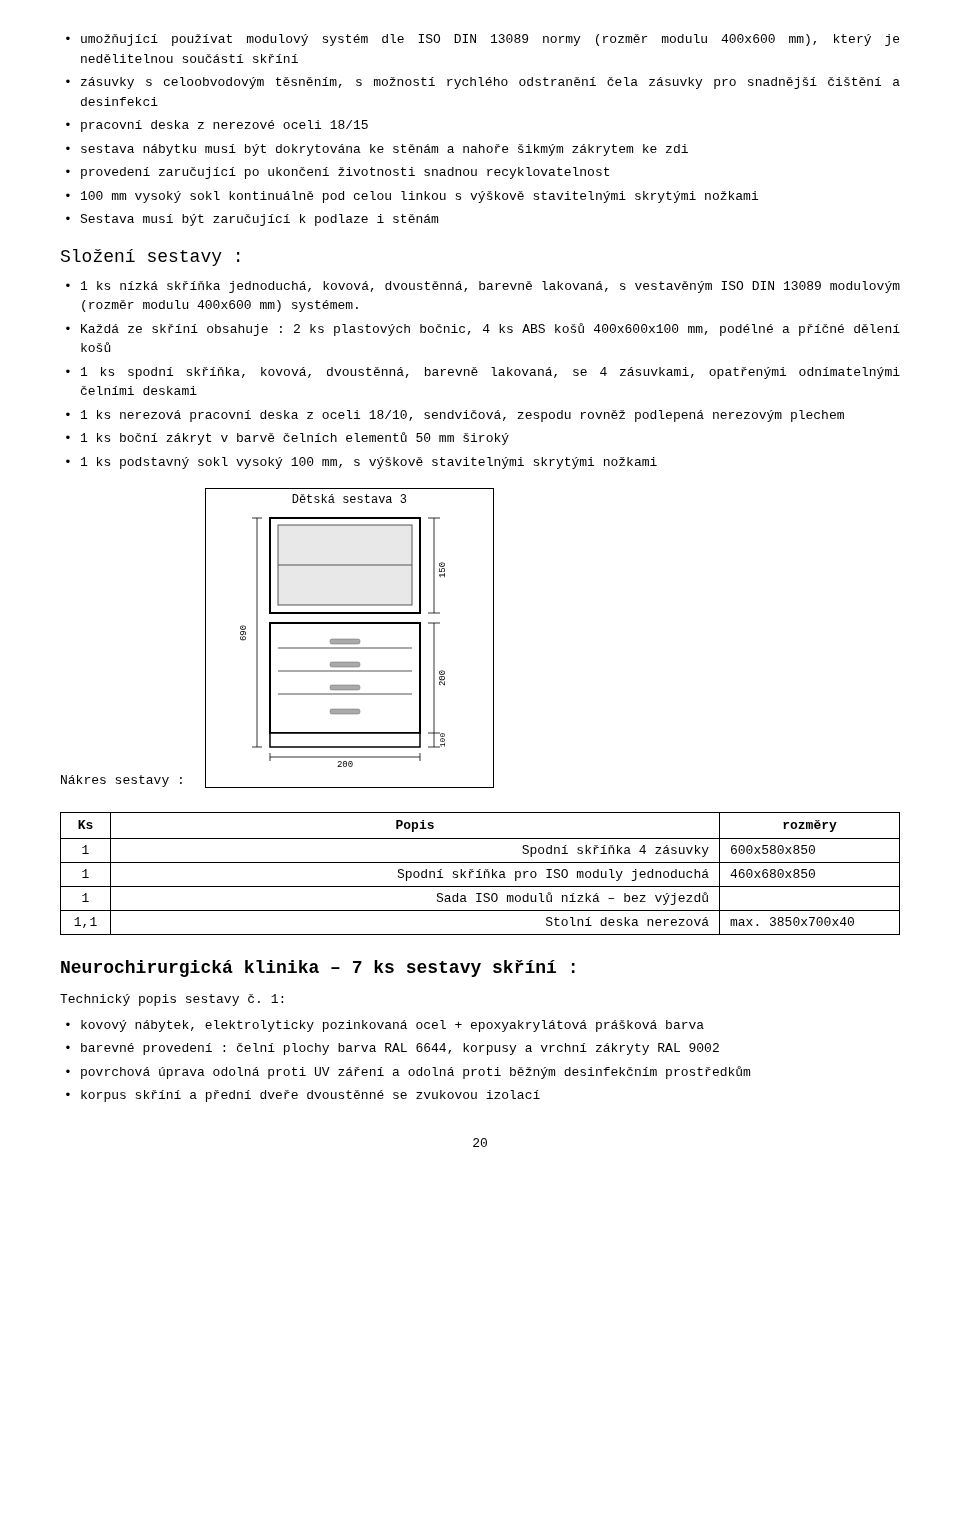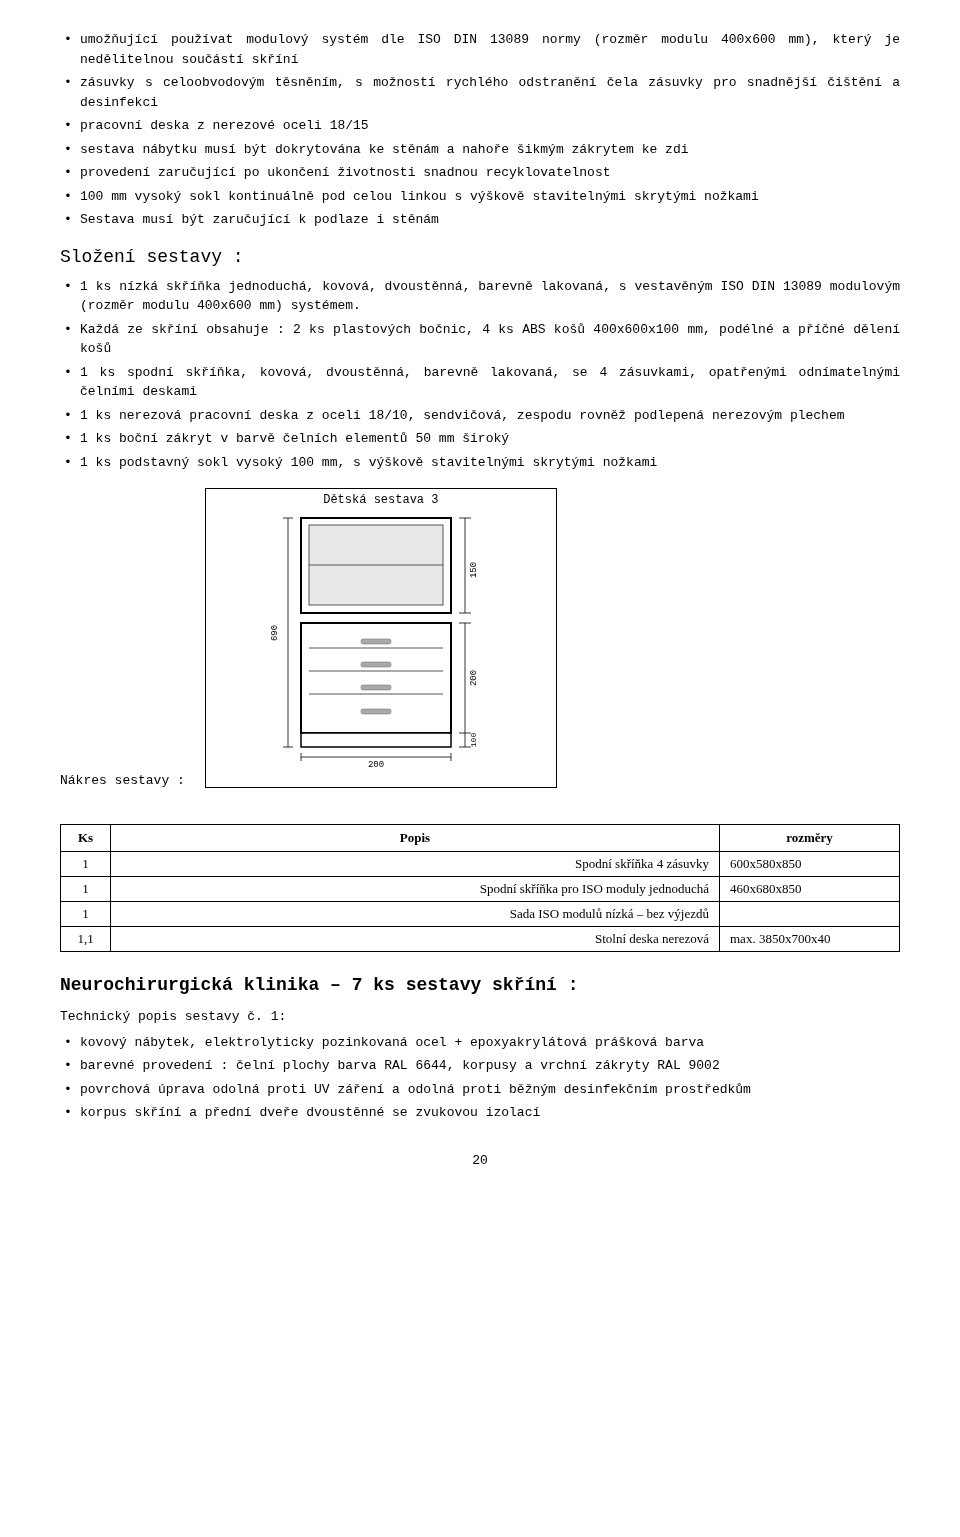--- a/index.html
+++ b/index.html
@@ -47,41 +47,41 @@
       margin: 16px 0;
       gap: 20px;
     }
     .diagram-label {
       white-space: nowrap;
       padding-top: 4px;
       font-size: 13px;
     }
     .diagram-box {
       border: 1px solid #000;
-      width: 352px;
+      width: 289px;
       min-height: 300px;
       position: relative;
       padding: 4px;
     }
     .diagram-title {
       text-align: center;
       font-size: 12px;
       margin-bottom: 6px;
     }
     .diagram-inner {
       position: relative;
       width: 100%;
       height: 270px;
     }
     
     .data-table {
       width: 100%;
       border-collapse: collapse;
-      margin: 36px 0 18px 0;
-      font-family: Liberation Serif, serif;
+      margin: 24px 0 18px 0;
+      font-family: Liberation Mono, monospace;
       font-size: 13px;
     }
     .data-table th {
       border: 1px solid #000;
       padding: 5px 10px;
       text-align: center;
       font-weight: bold;
       background: #fff;
     }
     .data-table td {

